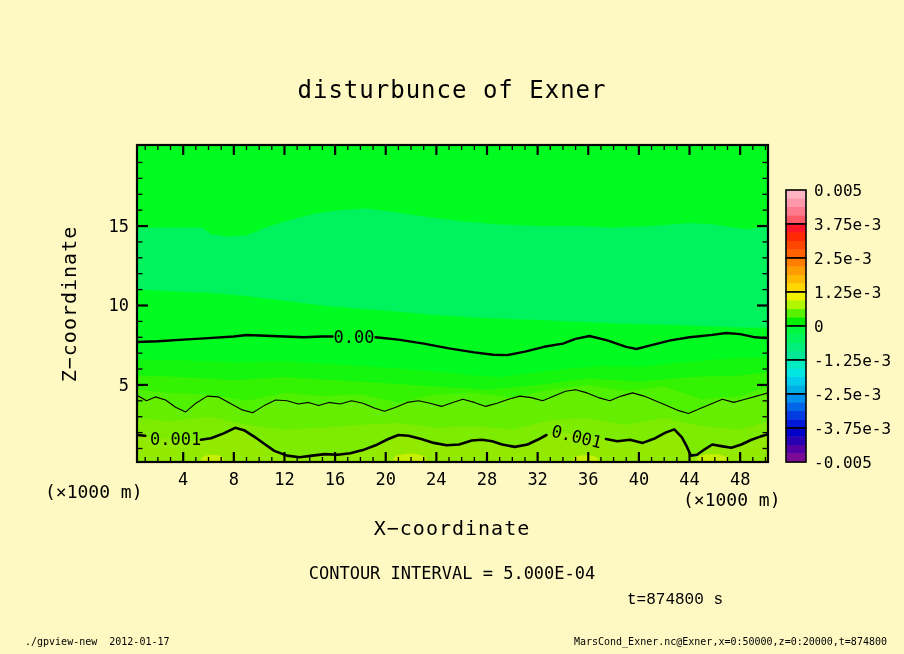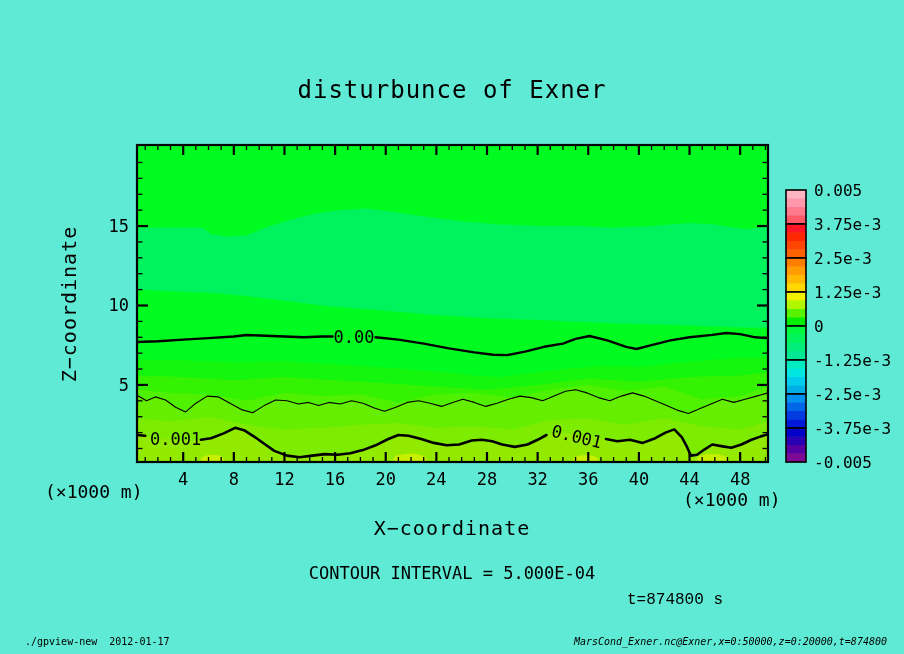--- a/index.html
+++ b/index.html
@@ -1,29 +1,29 @@
 <!DOCTYPE html>
 <html><head>
 <meta charset="utf-8">
 <style>
   html,body{margin:0;padding:0;background:#ffffff;}
   .canvas{
-    position:relative;width:904px;height:654px;background:#5eead4;overflow:hidden;
+    position:relative;width:904px;height:654px;background:#fef9c3;overflow:hidden;
     font-family:"DejaVu Sans Mono","Liberation Mono",monospace;color:#000;
   }
   .abs{position:absolute;white-space:pre;}
   .title{top:76px;left:0;width:904px;text-align:center;font-size:24px;letter-spacing:1px;}
   .ylabel{top:304px;left:69px;transform:translate(-50%,-50%) rotate(-90deg);font-size:20px;letter-spacing:1px;}
   .yunit{top:481px;left:45px;font-size:18px;}
   .xunit{top:489px;left:683px;font-size:18px;}
   .xlabel{top:516px;left:0;width:904px;text-align:center;font-size:20px;letter-spacing:1px;}
   .cint{top:563px;left:0;width:904px;text-align:center;font-size:17px;}
   .time{top:591px;left:627px;font-size:16px;font-family:Liberation Mono, monospace;}
   .footL{top:636px;left:25px;font-size:10px;}
-  .footR{top:636px;right:17px;font-size:10px;font-style:italic;}
+  .footR{top:636px;right:17px;font-size:10px;}
   svg{position:absolute;top:0;left:0;}
   svg text{font-family:"DejaVu Sans Mono","Liberation Mono",monospace;fill:#000;}
 </style>
 </head>
 <body>
 <div class="canvas">
 
 <div class="abs title">disturbunce of Exner</div>
 <div class="abs ylabel">Z−coordinate</div>
 <div class="abs yunit">(×1000 m)</div>

